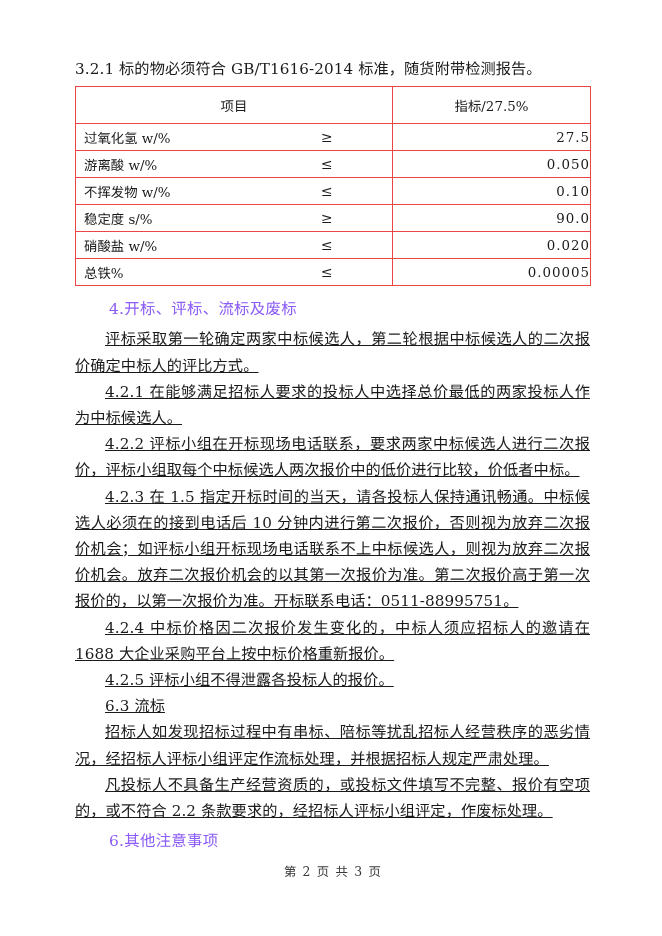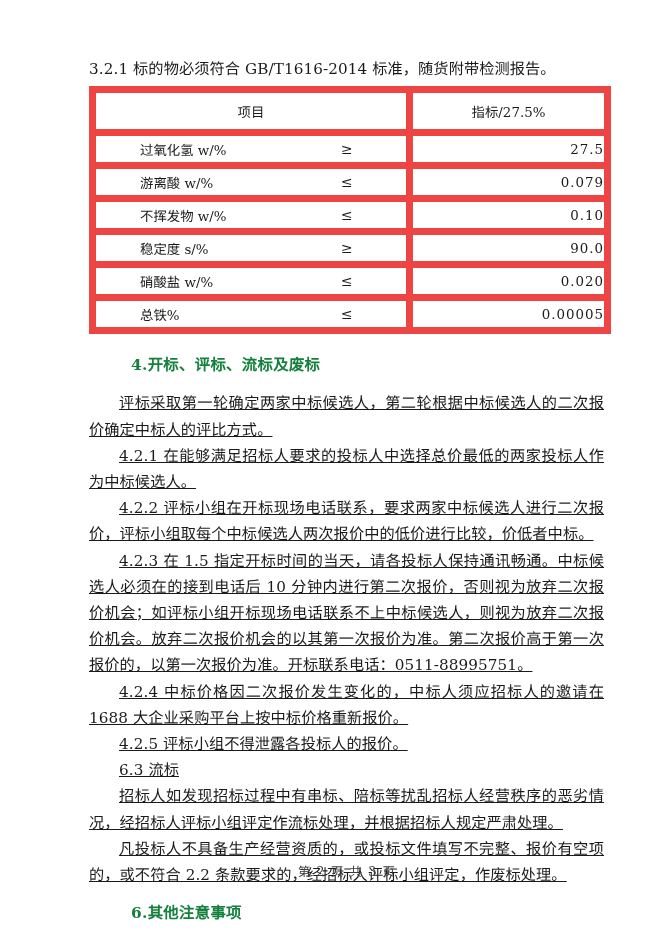--- a/index.html
+++ b/index.html
@@ -12,21 +12,21 @@
     width: 662px;
     height: 936px;
     position: relative;
     font-family: "DejaVu Serif", "Liberation Serif", serif;
     color: #111111;
     overflow: hidden;
   }
 
   .page {
     position: absolute;
-    left: 16px;
+    left: 2px;
     top: 0;
     width: 546px;
     height: 936px;
     box-sizing: border-box;
     padding: 17px;
   }
 
   
   .content {
     position: absolute;
@@ -45,36 +45,36 @@
     color: #1a1a1a;
   }
   .para.indent2 {
     text-indent: 30px;
     text-decoration: underline;
   }
 
   .heading {
     font-size: 15.4px;
     line-height: 26.2px;
-    font-weight: bold;
+    font-weight: normal;
     text-indent: 30px;
-    margin: 12px;
+    margin: 4px;
     letter-spacing: 0.3px;
-    color: #15803d;
+    color: #8b5cf6;
   }
 
   
   table.spec {
     border-collapse: collapse;
     width: 515px;
     margin: 4px 0 0 0;
     table-layout: fixed;
   }
   table.spec td, table.spec th {
-    border: 7px solid #ef4444;
+    border: 1px solid #ef4444;
     font-size: 13.4px;
     font-weight: normal;
     padding: 0;
     color: #1a1a1a;
     font-family: "DejaVu Serif", "Liberation Serif", serif;
   }
   table.spec th.col-item,
   table.spec th.col-index {
     height: 36px;
     text-align: center;
@@ -84,21 +84,20 @@
     height: 26px;
     position: relative;
     vertical-align: middle;
   }
   .item-name {
     position: absolute;
     left: 8px;
     top: 50%;
     transform: translateY(-50%);
     white-space: nowrap;
-    margin-left: 36px;
   }
   .item-op {
     position: absolute;
     left: 245px;
     top: 50%;
     transform: translateY(-50%);
     font-size: 14px;
   }
   table.spec td.cell-value {
     height: 26px;
@@ -149,21 +148,21 @@
             <span class="item-name">过氧化氢 w/%</span>
             <span class="item-op">≥</span>
           </td>
           <td class="cell-value">27.5</td>
         </tr>
         <tr>
           <td class="cell-item">
             <span class="item-name">游离酸 w/%</span>
             <span class="item-op">≤</span>
           </td>
-          <td class="cell-value">0.079</td>
+          <td class="cell-value">0.050</td>
         </tr>
         <tr>
           <td class="cell-item">
             <span class="item-name">不挥发物 w/%</span>
             <span class="item-op">≤</span>
           </td>
           <td class="cell-value">0.10</td>
         </tr>
         <tr>
           <td class="cell-item">

